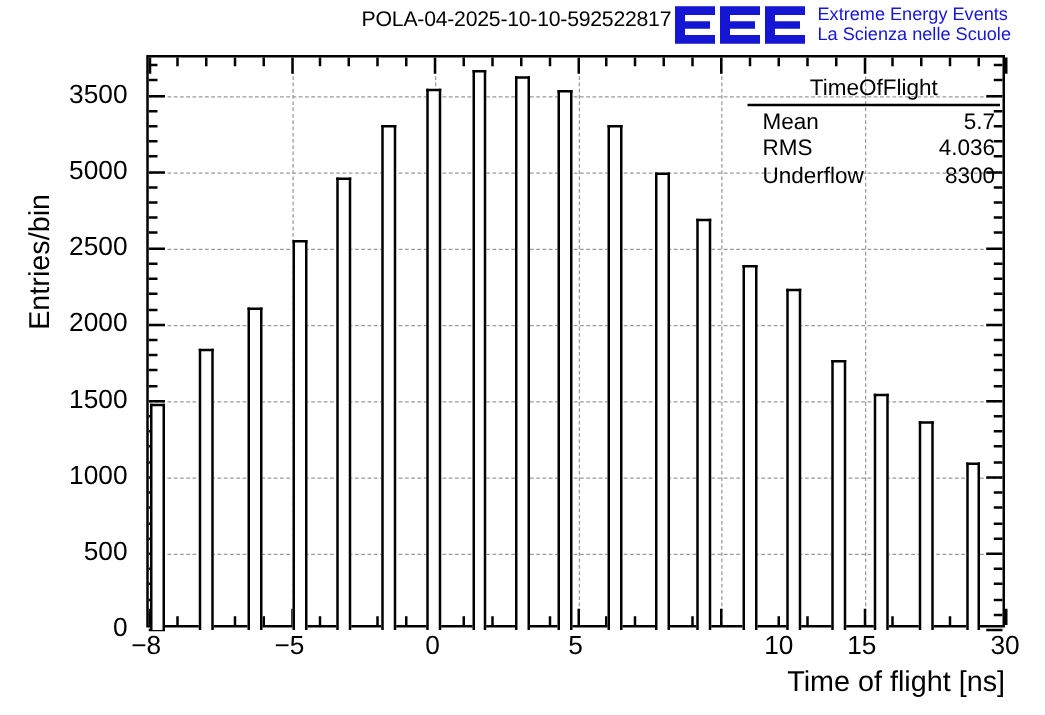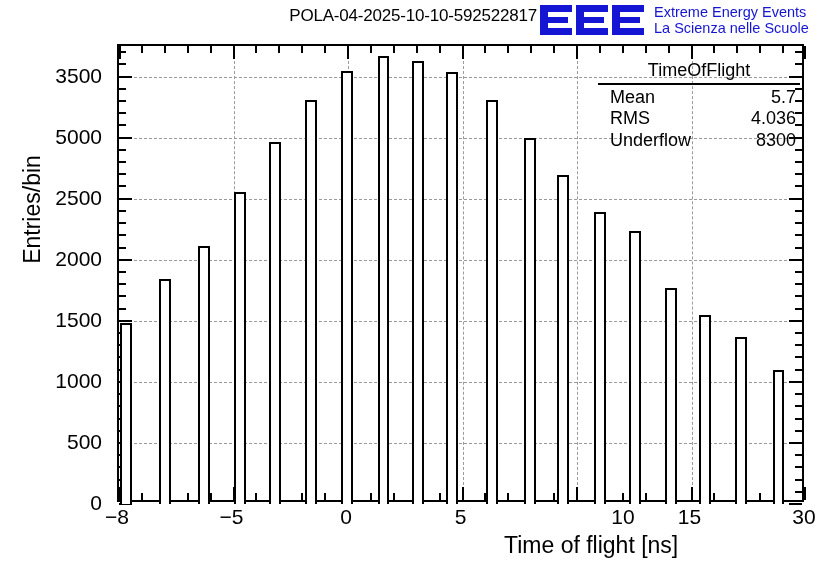--- a/index.html
+++ b/index.html
@@ -62,21 +62,21 @@
          font-size:21px; white-space:nowrap; }
   .xlab-wrap{ position:absolute; left:117px; top:505px; width:687px; height:30px; }
 
   .ytitle{
     position:absolute; left:-118px; top:196px; width:300px;
     transform:rotate(-90deg); transform-origin:center center;
     font-size:23px; text-align:center; white-space:nowrap;
   }
   .xtitle{
     position:absolute; left:504px; top:532px; width:300px;
-    font-size:23px; white-space:nowrap;
+    font-size:23px; text-align:right; white-space:nowrap;
   }
 
   
   .statbox{
     position:absolute; left:598px; top:60px; width:202px;
     font-size:18px; line-height:21.5px; background:transparent;
   }
   .stat-title{ text-align:center; padding-bottom:1px; }
   .stat-rule{ height:2px; background:#000; margin:0 0 2px 0; }
   .stat-row{ display:flex; justify-content:space-between; padding:0 4px 0 12px; }

